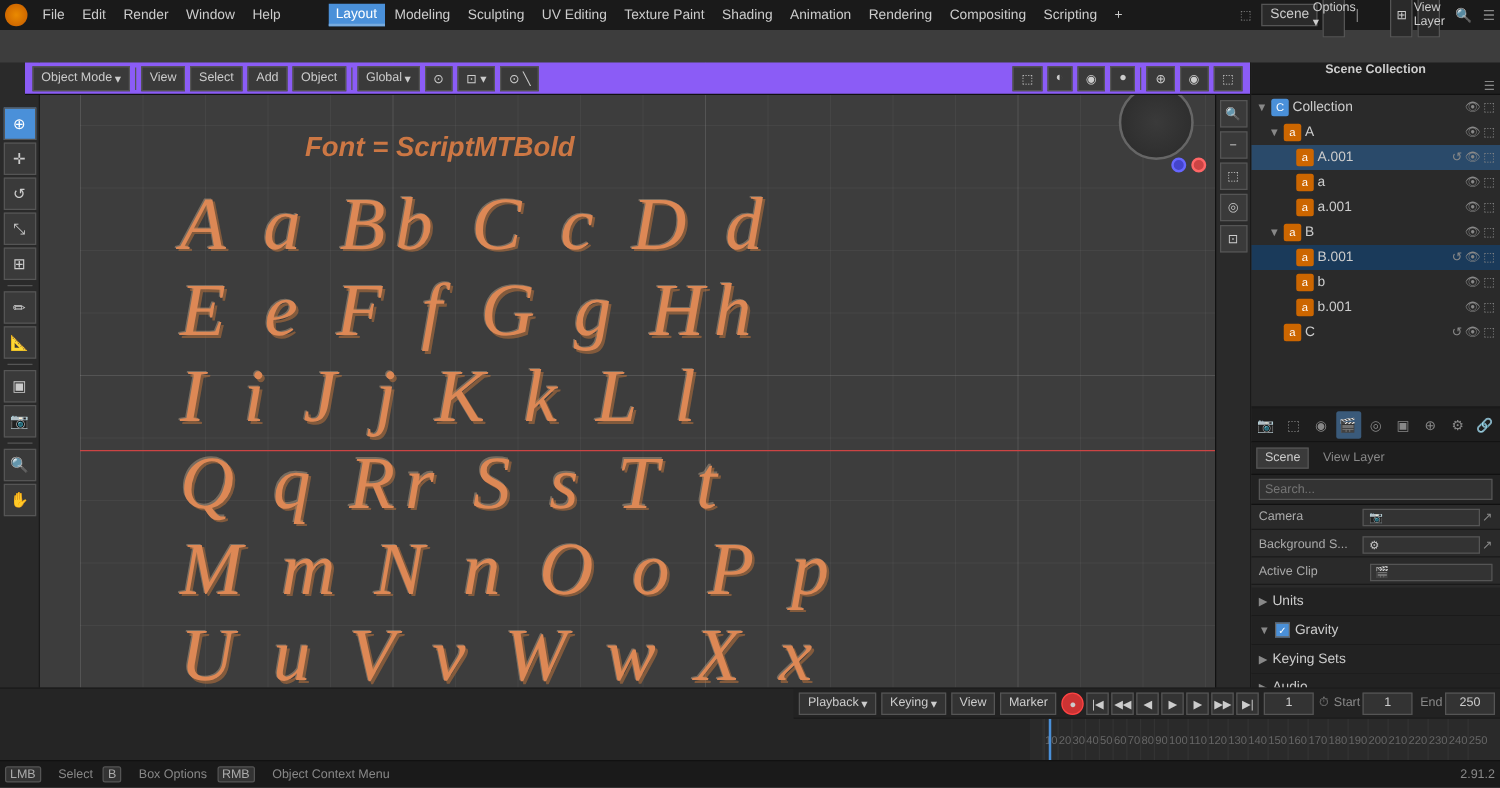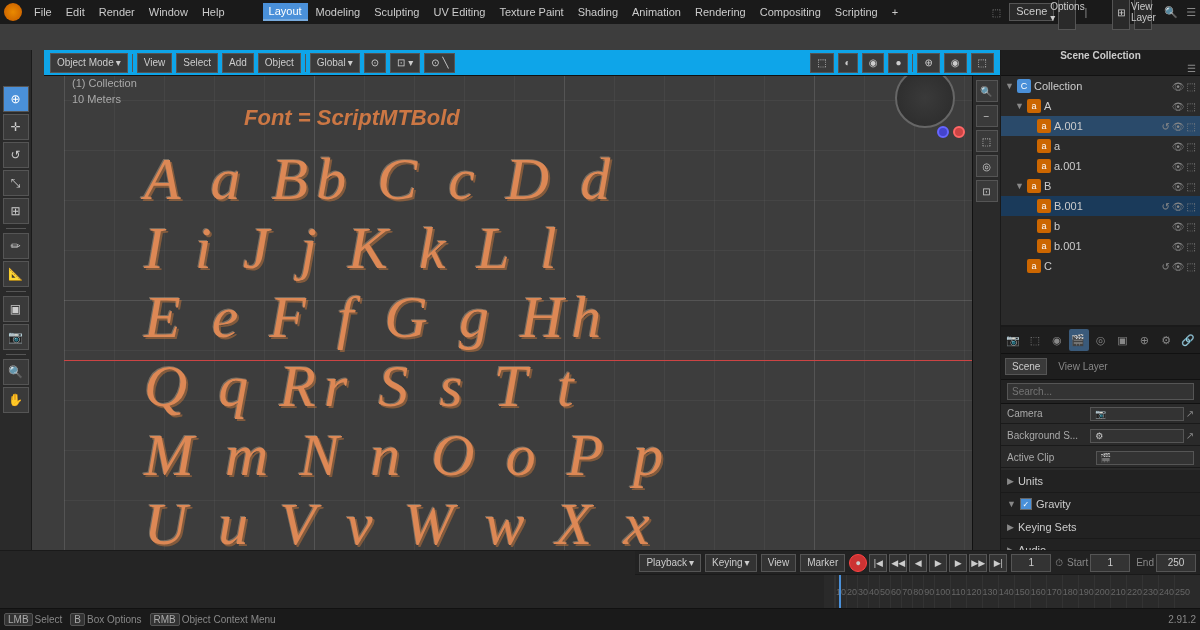--- a/index.html
+++ b/index.html
@@ -403,21 +403,21 @@
       display: flex;
       align-items: center;
       padding: 0 4px;
       gap: 8px;
       border-top: 1px solid #111;
       z-index: 100;
     }
     .status-item {
       display: flex;
       align-items: center;
-      gap: 2px;
+      gap: 14px;
       font-size: 10px;
     }
     .status-key {
       background: #333;
       border: 1px solid #555;
       padding: 0 3px;
       border-radius: 2px;
       color: #aaa;
     }
     .status-text { color: #888; }
@@ -571,21 +571,21 @@
     <div class="top-icon-btn">View Layer</div>
     <div style="margin-left:8px;">🔍</div>
     <div style="margin-left:4px; color:#888;">☰</div>
   </div>
 </div>
 
 <div class="main-layout">
 
   <div class="left-toolbar">
 
-    <div style="position:absolute; top:0; left:44px; right:200px; height:26px; background:#0ea5e9; display:flex; align-items:center; padding:0 6px; gap:4px; border-bottom:1px solid #111; z-index:10;">
+    <div style="position:absolute; top:0; left:20px; right:200px; height:26px; background:#8b5cf6; display:flex; align-items:center; padding:0 6px; gap:4px; border-bottom:1px solid #111; z-index:10;">
       <div class="header-btn">
         <span>Object Mode</span>
         <span>▾</span>
       </div>
       <div class="header-divider"></div>
       <div class="header-btn">View</div>
       <div class="header-btn">Select</div>
       <div class="header-btn">Add</div>
       <div class="header-btn">Object</div>
       <div class="header-divider"></div>
@@ -625,32 +625,27 @@
     <div class="tool-btn">🔍</div>
     <div class="tool-btn">✋</div>
   </div>
 
   <div class="viewport" style="margin-left:32px;">
     <div class="viewport-grid"></div>
     <div class="viewport-grid-main"></div>
 
     <div class="red-line"></div>
 
-    <div class="viewport-info">
-      <div>Top Orthographic</div>
-      <div>(1) Collection</div>
-      <div>10 Meters</div>
-    </div>
 
     <div class="font-label">Font = ScriptMTBold</div>
 
     <div class="script-letters">
       <span class="script-row">A a Bb C c D d</span>
+      <span class="script-row">E e F f G g Hh</span>
       <span class="script-row">I i J j K k L l</span>
-      <span class="script-row">E e F f G g Hh</span>
       <span class="script-row">Q q Rr S s T t</span>
       <span class="script-row">M m N n O o P p</span>
       <span class="script-row">U u V v W w X x</span>
       <span class="script-row">Y y Z z</span>
     </div>
 
     <div class="gizmo-area">
       <div class="gizmo-y">Y</div>
       <div class="gizmo-circle"></div>
       <div style="position:absolute; bottom:0; right:0; display:flex; gap:2px;">

